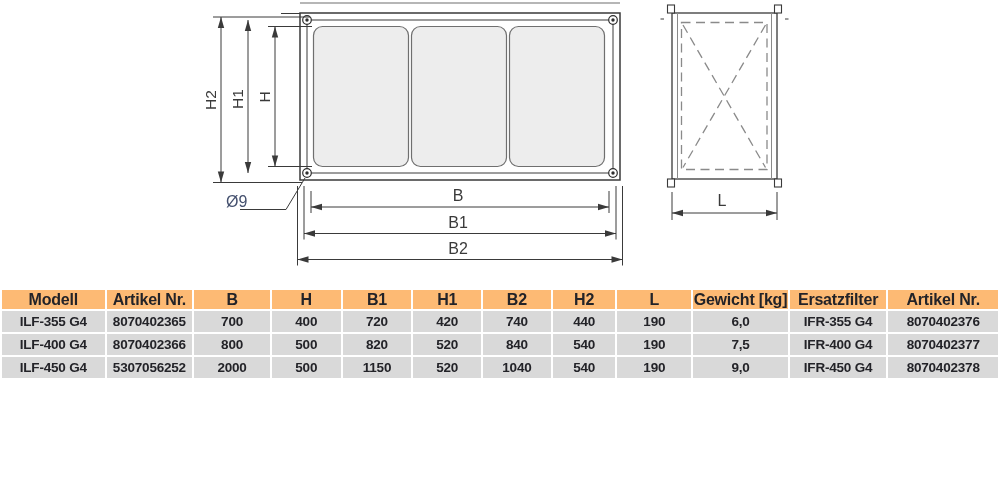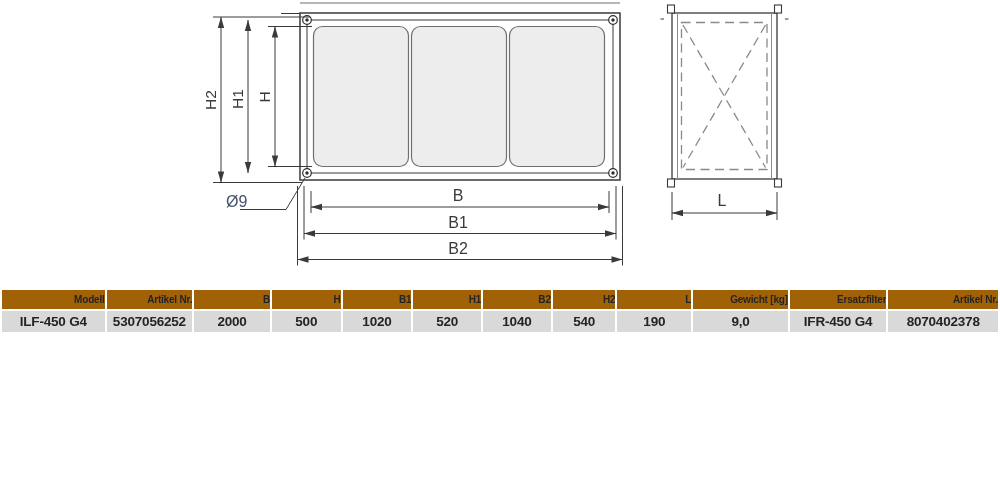--- a/index.html
+++ b/index.html
@@ -9,21 +9,21 @@
   svg text{fill:#3a3a3a;}
   .dim{font:15.5px "Liberation Sans",sans-serif;}
   .dimb{font:16px "Liberation Sans",sans-serif;}
   .hole{font:16px "Liberation Sans",sans-serif;fill:#44506e;}
 
   .table-wrap{position:absolute;left:2px;top:290px;width:996px;}
   table{width:100%;border-collapse:separate;border-spacing:0;table-layout:fixed;}
   th,td{text-align:center;vertical-align:middle;padding:0;
         border-right:2px solid #fff;border-bottom:2px solid #fff;
         font-weight:700;color:#232328;overflow:hidden;white-space:nowrap;}
-  th{background:#a16207;font-size:10px;height:19px;line-height:19px;letter-spacing:-0.2px;text-align:right;}
+  th{background:#fdba74;font-size:16px;height:19px;line-height:19px;letter-spacing:-0.2px;}
   td{background:#d9d9d9;font-size:13.5px;height:21px;line-height:21px;letter-spacing:-0.2px;}
   th:last-child,td:last-child{border-right:none;}
 </style>
 </head>
 <body>
 
 <div class="canvas">
 
   <svg width="1000" height="288" viewBox="0 0 1000 288">
     <defs>
@@ -149,29 +149,59 @@
             <th>Artikel Nr.</th>
           </tr>
       </thead>
       <tbody>
 
 
 
 
 
 
-
+          <tr>
+
+          <td>ILF-355 G4</td>
+            <td>8070402365</td>
+            <td>700</td>
+            <td>400</td>
+            <td>720</td>
+            <td>420</td>
+            <td>740</td>
+            <td>440</td>
+            <td>190</td>
+            <td>6,0</td>
+            <td>IFR-355 G4</td>
+            <td>8070402376</td>
+          </tr>
+
+          <tr>
+
+          <td>ILF-400 G4</td>
+            <td>8070402366</td>
+            <td>800</td>
+            <td>500</td>
+            <td>820</td>
+            <td>520</td>
+            <td>840</td>
+            <td>540</td>
+            <td>190</td>
+            <td>7,5</td>
+            <td>IFR-400 G4</td>
+            <td>8070402377</td>
+          </tr>
 
           <tr>
 
           <td>ILF-450 G4</td>
             <td>5307056252</td>
             <td>2000</td>
             <td>500</td>
-            <td>1020</td>
+            <td>1150</td>
             <td>520</td>
             <td>1040</td>
             <td>540</td>
             <td>190</td>
             <td>9,0</td>
             <td>IFR-450 G4</td>
             <td>8070402378</td>
           </tr>
         </tbody>
     </table>

